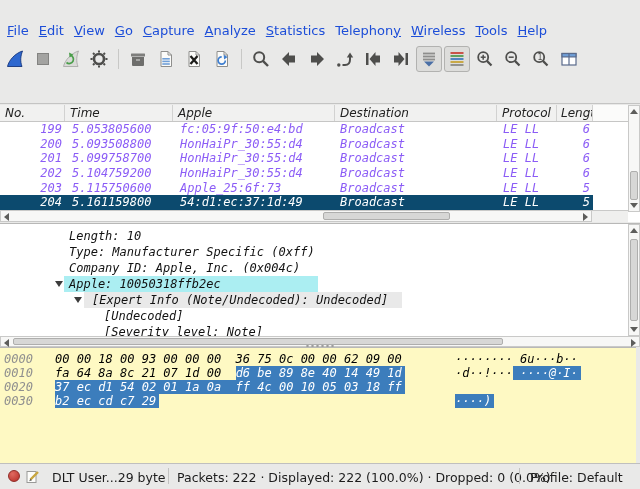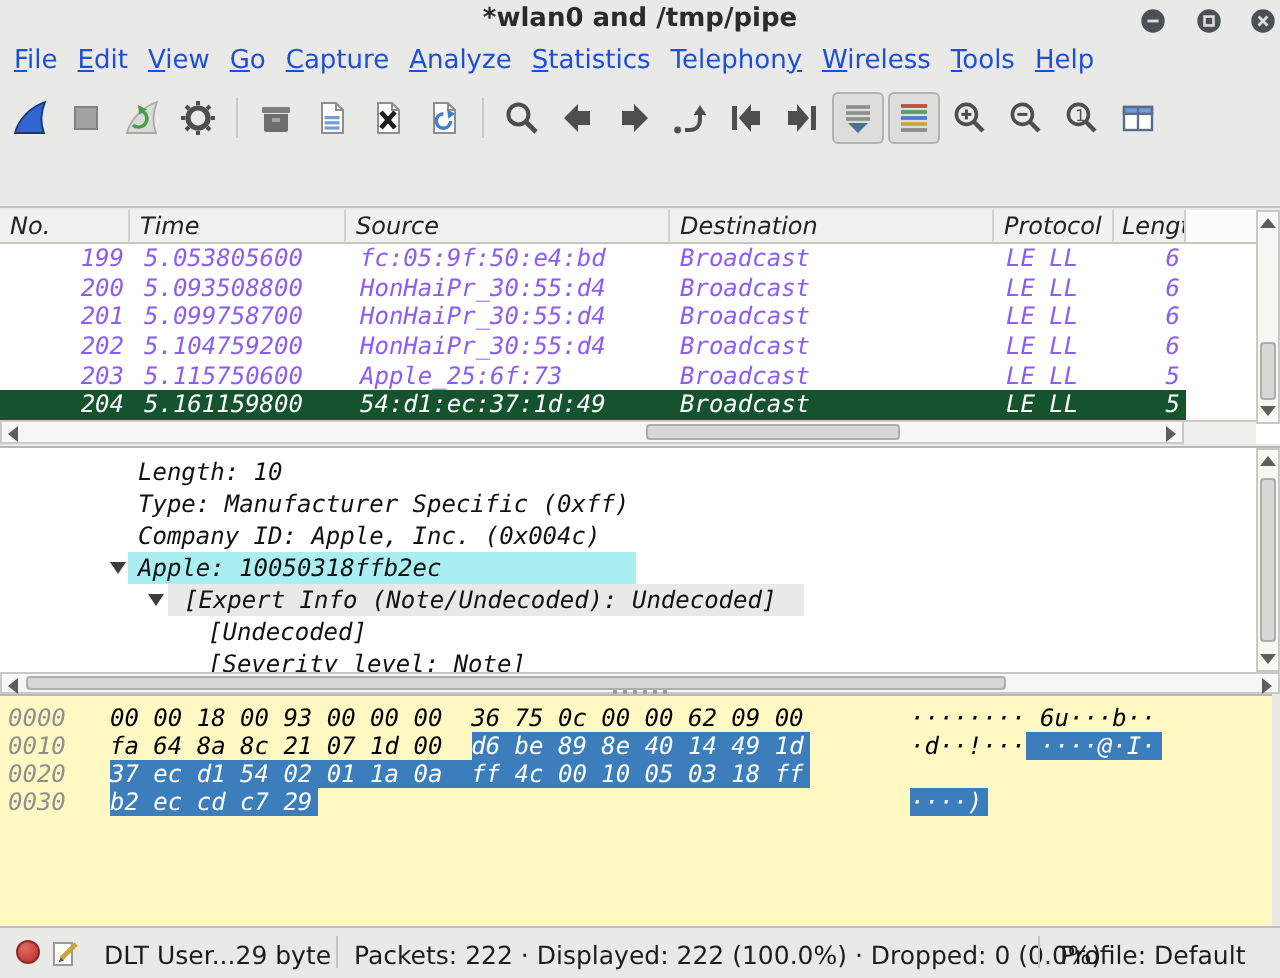--- a/index.html
+++ b/index.html
@@ -36,21 +36,21 @@
   .fplus{left:611px;top:80px;font-size:16px;color:#3a3a38;}
 
   
   .plist{left:0;top:105px;width:640px;height:117px;background:#fff;}
   .phead{position:absolute;left:0;top:0;width:628px;height:17px;background:#f1f1f0;border-bottom:1px solid #c6c6c5;box-sizing:border-box;}
   .phcell{position:absolute;top:0;height:16px;line-height:16px;font-size:12px;color:#222;
           padding-left:5px;border-right:1px solid #d2d2d1;box-sizing:border-box;overflow:hidden;white-space:nowrap;}
   .phextra{position:absolute;left:593px;top:0;width:35px;height:16px;background:#fbfbfa;}
   .prows{position:absolute;left:0;top:17px;width:628px;height:88px;overflow:hidden;}
   .prow{position:relative;height:14.7px;width:593px;font-size:12px;line-height:14.7px;color:#8b5cf6;}
-  .prow.selected{background:#14532d;color:#fff;}
+  .prow.selected{background:#0c4a6e;color:#fff;}
   .prow span{position:absolute;top:0;white-space:nowrap;}
   .c-no{left:0;width:62px;text-align:right;}
   .c-time{left:72px;}
   .c-src{left:180px;}
   .c-dst{left:340px;}
   .c-proto{left:503px;}
   .c-len{left:555px;width:35px;text-align:right;}
 
   
   .sb{background:#f7f7f6;border:1px solid #c9c9c8;box-sizing:border-box;}
@@ -85,41 +85,20 @@
   .stext{position:absolute;top:6px;font-size:12.5px;color:#1c1c1c;white-space:nowrap;}
   .ssep{position:absolute;top:4px;width:1px;height:16px;background:#c2c2c1;}
   .redcircle{position:absolute;left:8px;top:6px;width:12px;height:12px;border-radius:50%;
              background:radial-gradient(circle at 35% 30%, #e06a60, #c13c35 75%);border:1px solid #8f2b26;box-sizing:border-box;}
 </style>
 </head>
 <body>
 
 <div class="win">
 
-  <div class="abs titlebar">
-    <div class="abs title">*wlan0 and /tmp/pipe</div>
-    <div class="abs winbtn" style="left:570px;">
-      <svg width="13" height="13" viewBox="0 0 14 14">
-          <circle cx="7" cy="7" r="6.3" fill="#4b5055"></circle>
-          <line x1="4" y1="7" x2="10" y2="7" stroke="#dedede" stroke-width="1.5"></line>
-        </svg>
-    </div>
-    <div class="abs winbtn" style="left:598px;">
-      <svg width="13" height="13" viewBox="0 0 14 14">
-          <circle cx="7" cy="7" r="6.3" fill="#4b5055"></circle>
-          <rect x="4.6" y="4.6" width="4.8" height="4.8" fill="none" stroke="#dedede" stroke-width="1.4"></rect>
-        </svg>
-    </div>
-    <div class="abs winbtn" style="left:625px;">
-      <svg width="13" height="13" viewBox="0 0 14 14">
-          <circle cx="7" cy="7" r="6.3" fill="#4b5055"></circle>
-          <path d="M4.6,4.6 L9.4,9.4 M9.4,4.6 L4.6,9.4" stroke="#dedede" stroke-width="1.5"></path>
-        </svg>
-    </div>
-  </div>
 
   <div class="abs menubar" id="menubar">
       <div class="menu-item"><u>F</u>ile</div>
       <div class="menu-item"><u>E</u>dit</div>
       <div class="menu-item"><u>V</u>iew</div>
       <div class="menu-item"><u>G</u>o</div>
       <div class="menu-item"><u>C</u>apture</div>
       <div class="menu-item"><u>A</u>nalyze</div>
       <div class="menu-item"><u>S</u>tatistics</div>
       <div class="menu-item">Telephon<u>y</u></div>
@@ -297,21 +276,21 @@
     <div class="abs fcaret"></div>
     <div class="abs fexpr">Expression…</div>
     <div class="abs fsep"></div>
     <div class="abs fplus">+</div>
   </div>
 
   <div class="abs plist mono">
     <div class="phead" style="font-family:'DejaVu Sans',sans-serif;">
       <div class="phcell" style="left:0;width:65px;">No.</div>
       <div class="phcell" style="left:65px;width:108px;">Time</div>
-      <div class="phcell" style="left:173px;width:162px;">Source</div>
+      <div class="phcell" style="left:173px;width:162px;">Apple</div>
       <div class="phcell" style="left:335px;width:162px;">Destination</div>
       <div class="phcell" style="left:497px;width:60px;">Protocol</div>
       <div class="phcell" style="left:557px;width:36px;padding-left:4px;">Length</div>
       <div class="phextra"></div>
     </div>
     <div class="prows" id="packet-rows">
         <div class="prow">
           <span class="c-no">199</span>
           <span class="c-time">5.053805600</span>
           <span class="c-src">fc:05:9f:50:e4:bd</span>

